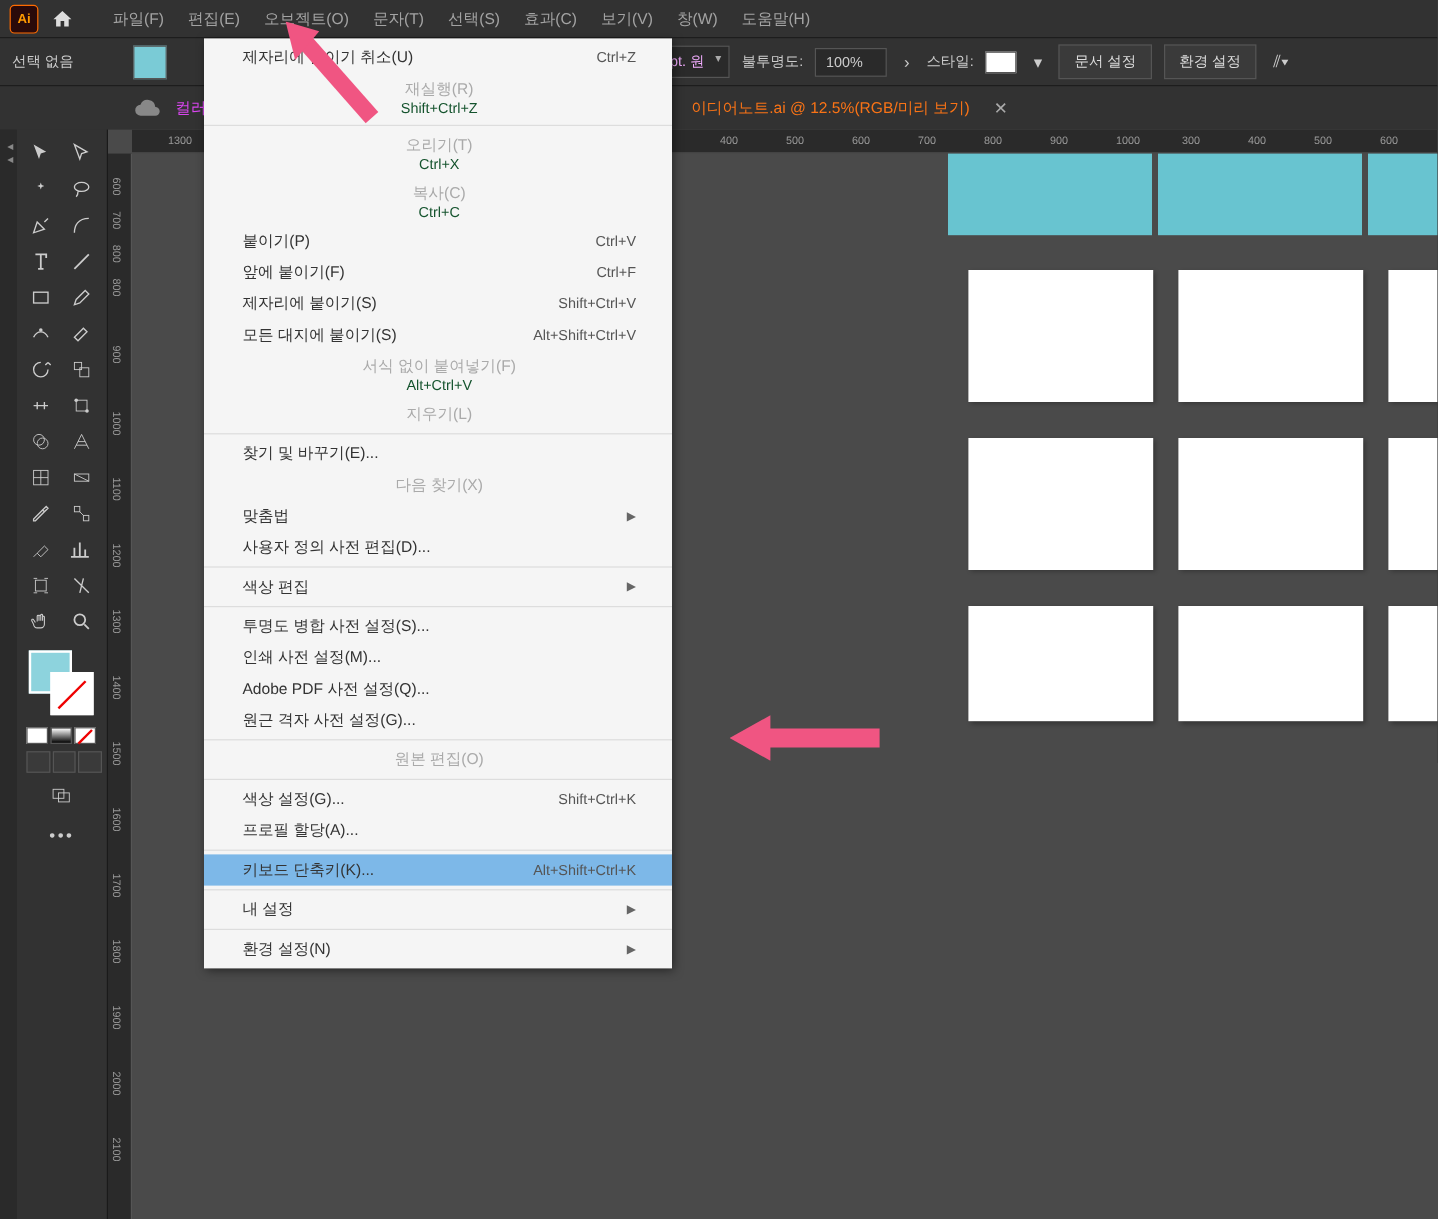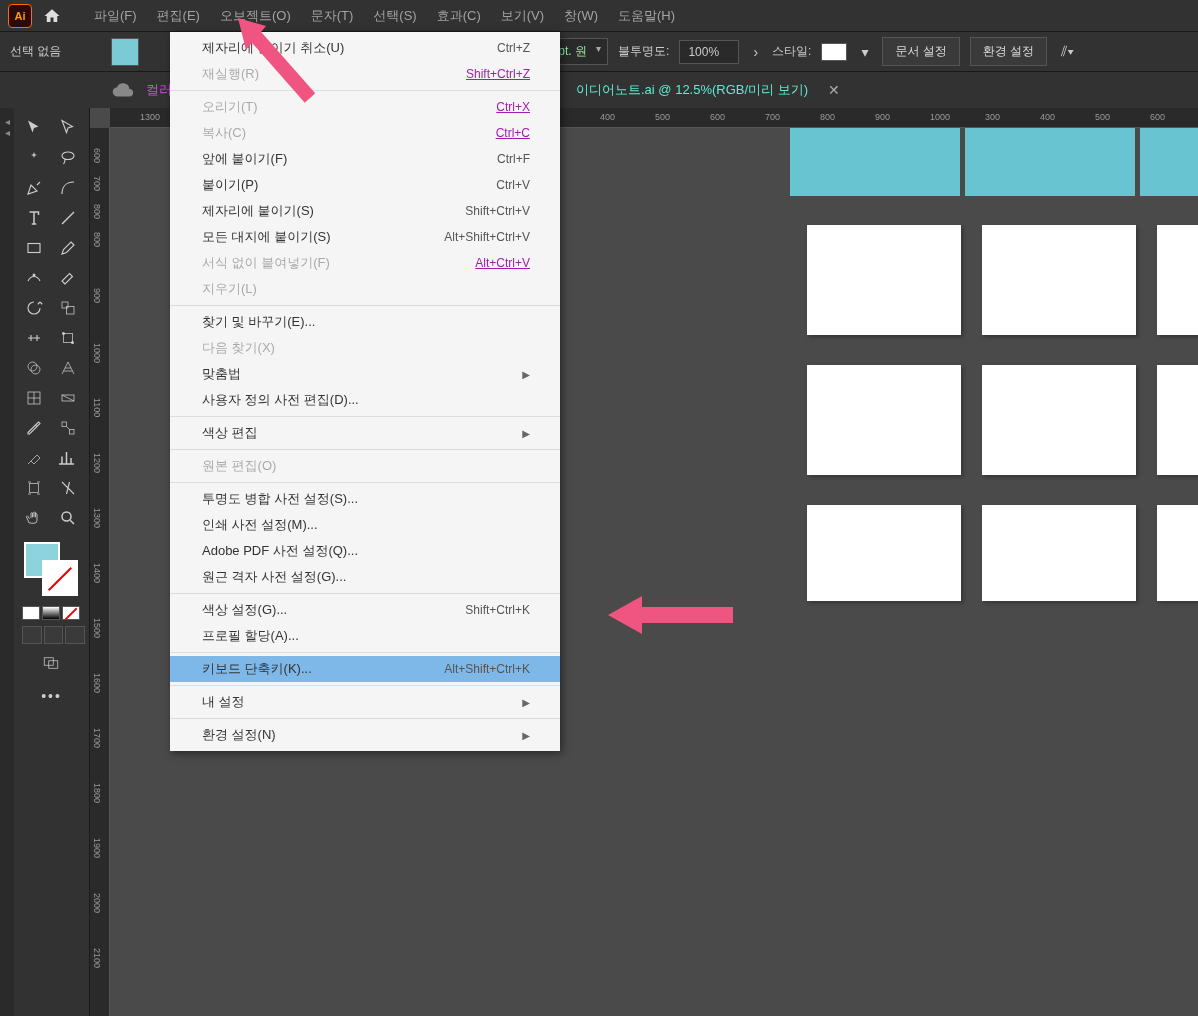--- a/index.html
+++ b/index.html
@@ -6,32 +6,32 @@
     body { width: 1198px; height: 1016px; background: #323232; overflow: hidden; position: relative; }
     
     .menubar { height: 32px; background: #323232; display: flex; align-items: center; padding: 0 8px; gap: 0; border-bottom: 1px solid #1a1a1a; }
     .ai-logo { width: 24px; height: 24px; background: #2a0a0a; border: 1px solid #ff6b00; border-radius: 4px; display: flex; align-items: center; justify-content: center; color: #ff9a00; font-size: 11px; font-weight: bold; margin-right: 8px; }
     .home-icon { width: 24px; height: 24px; color: #ccc; display: flex; align-items: center; justify-content: center; margin-right: 20px; cursor: pointer; }
     .menu-item { padding: 6px 10px; color: #a3a3a3; font-size: 13px; cursor: pointer; }
     
     .toolbar { height: 40px; background: #323232; display: flex; align-items: center; padding: 0 10px; gap: 10px; border-bottom: 1px solid #1a1a1a; }
     .toolbar-label { color: #ccc; font-size: 12px; }
     .fill-swatch { width: 28px; height: 28px; background: #7acbd6; border: 1px solid #555; }
-    .dropdown { background: #2a2a2a; border: 1px solid #555; color: #86efac; padding: 4px 20px 4px 8px; font-size: 12px; position: relative; }
+    .dropdown { background: #2a2a2a; border: 1px solid #555; color: #f0abfc; padding: 4px 20px 4px 8px; font-size: 12px; position: relative; }
     .dropdown::after { content: '▾'; position: absolute; right: 6px; color: #aaa; font-size: 10px; }
     .text-input { background: #2a2a2a; border: 1px solid #555; color: #ccc; padding: 4px 8px; font-size: 12px; width: 60px; }
     .style-swatch { width: 26px; height: 18px; background: #fff; border: 1px solid #555; }
     .btn { background: #3a3a3a; border: 1px solid #555; color: #ddd; padding: 5px 12px; font-size: 12px; cursor: pointer; }
     .menu-icon { color: #ccc; font-size: 14px; cursor: pointer; padding: 4px; }
     
     .doc-tabs { height: 36px; background: #323232; display: flex; align-items: center; padding: 0 10px; gap: 12px; }
     .cloud-icon { color: #888; display: flex; align-items: center; }
     .tab-label { color: #d946ef; font-size: 13px; }
     .tab-close { color: #aaa; font-size: 14px; cursor: pointer; margin-left: 8px; }
-    .tab-text { color: #5eead4; font-size: 13px; }
+    .tab-text { color: #f97316; font-size: 13px; }
     
     .main-area { display: flex; height: calc(100% - 108px); }
     
     .left-panel { width: 14px; background: #2a2a2a; position: relative; }
     .left-tab { writing-mode: vertical-rl; color: #888; font-size: 10px; padding: 8px 2px; }
     
     .tools-panel { width: 76px; background: #323232; padding: 6px 4px; border-right: 1px solid #1a1a1a; }
     .tool-row { display: flex; gap: 2px; margin-bottom: 2px; }
     .tool-btn { width: 32px; height: 28px; display: flex; align-items: center; justify-content: center; cursor: pointer; color: #ccc; }
     .tool-btn svg { width: 18px; height: 18px; fill: #ccc; }
@@ -58,24 +58,24 @@
     .ruler-v-tick { position: absolute; left: 2px; color: #999; font-size: 9px; writing-mode: vertical-rl; }
     
     .canvas-inner { position: absolute; top: 20px; left: 20px; right: 0; bottom: 0; background: #4a4a4a; }
     .artboard-cyan { position: absolute; background: #68c4d0; }
     .artboard-white { position: absolute; background: #fff; box-shadow: 2px 2px 4px rgba(0,0,0,0.3); }
     
     .dropdown-menu { position: absolute; top: 32px; left: 170px; width: 390px; background: #f5f5f5; box-shadow: 2px 2px 8px rgba(0,0,0,0.5); z-index: 100; }
     .dropdown-group { border-bottom: 1px solid #ddd; padding: 3px 0; }
     .dropdown-group:last-child { border-bottom: none; }
     .dropdown-item { display: flex; justify-content: space-between; align-items: center; padding: 4px 30px 4px 32px; font-size: 13px; color: #333; cursor: pointer; }
-    .dropdown-item.disabled { color: #aaa; cursor: default; }
+    .dropdown-item.disabled { color: #aaa; cursor: default; flex-direction: column; }
     .dropdown-item.highlighted { background: #7db8e8; }
     .dropdown-item .shortcut { color: #555; font-size: 12px; }
-    .dropdown-item.disabled .shortcut { color: #a21caf; text-decoration: underline; }
+    .dropdown-item.disabled .shortcut { color: #14532d; }
     .dropdown-item .sub-arrow { color: #666; font-size: 10px; }
     
     .arrow-annot { position: absolute; z-index: 200; }
     .arrow-annot svg { display: block; }
   </style>
 </head>
 <body>
 
 <div class="menubar">
   <div class="ai-logo">Ai</div>
@@ -406,28 +406,28 @@
     <div class="dropdown-group">
       <div class="dropdown-item disabled">
         <span>오리기(T)</span>
         <span class="shortcut">Ctrl+X</span>
       </div>
       <div class="dropdown-item disabled">
         <span>복사(C)</span>
         <span class="shortcut">Ctrl+C</span>
       </div>
       <div class="dropdown-item">
+        <span>붙이기(P)</span>
+        <span class="shortcut">Ctrl+V</span>
+      </div>
+      <div class="dropdown-item">
         <span>앞에 붙이기(F)</span>
         <span class="shortcut">Ctrl+F</span>
       </div>
       <div class="dropdown-item">
-        <span>붙이기(P)</span>
-        <span class="shortcut">Ctrl+V</span>
-      </div>
-      <div class="dropdown-item">
         <span>제자리에 붙이기(S)</span>
         <span class="shortcut">Shift+Ctrl+V</span>
       </div>
       <div class="dropdown-item">
         <span>모든 대지에 붙이기(S)</span>
         <span class="shortcut">Alt+Shift+Ctrl+V</span>
       </div>
       <div class="dropdown-item disabled">
         <span>서식 없이 붙여넣기(F)</span>
         <span class="shortcut">Alt+Ctrl+V</span>
@@ -455,40 +455,40 @@
         <span class="shortcut"></span>
       </div>
     </div>
     <div class="dropdown-group">
       <div class="dropdown-item">
         <span>색상 편집</span>
         <span class="sub-arrow">▶</span>
       </div>
     </div>
     <div class="dropdown-group">
+      <div class="dropdown-item">
+        <span>투명도 병합 사전 설정(S)...</span>
+        <span class="shortcut"></span>
+      </div>
+      <div class="dropdown-item">
+        <span>인쇄 사전 설정(M)...</span>
+        <span class="shortcut"></span>
+      </div>
+      <div class="dropdown-item">
+        <span>Adobe PDF 사전 설정(Q)...</span>
+        <span class="shortcut"></span>
+      </div>
+      <div class="dropdown-item">
+        <span>원근 격자 사전 설정(G)...</span>
+        <span class="shortcut"></span>
+      </div>
+    </div>
+    <div class="dropdown-group">
       <div class="dropdown-item disabled">
         <span>원본 편집(O)</span>
-        <span class="shortcut"></span>
-      </div>
-    </div>
-    <div class="dropdown-group">
-      <div class="dropdown-item">
-        <span>투명도 병합 사전 설정(S)...</span>
-        <span class="shortcut"></span>
-      </div>
-      <div class="dropdown-item">
-        <span>인쇄 사전 설정(M)...</span>
-        <span class="shortcut"></span>
-      </div>
-      <div class="dropdown-item">
-        <span>Adobe PDF 사전 설정(Q)...</span>
-        <span class="shortcut"></span>
-      </div>
-      <div class="dropdown-item">
-        <span>원근 격자 사전 설정(G)...</span>
         <span class="shortcut"></span>
       </div>
     </div>
     <div class="dropdown-group">
       <div class="dropdown-item">
         <span>색상 설정(G)...</span>
         <span class="shortcut">Shift+Ctrl+K</span>
       </div>
       <div class="dropdown-item">
         <span>프로필 할당(A)...</span>

